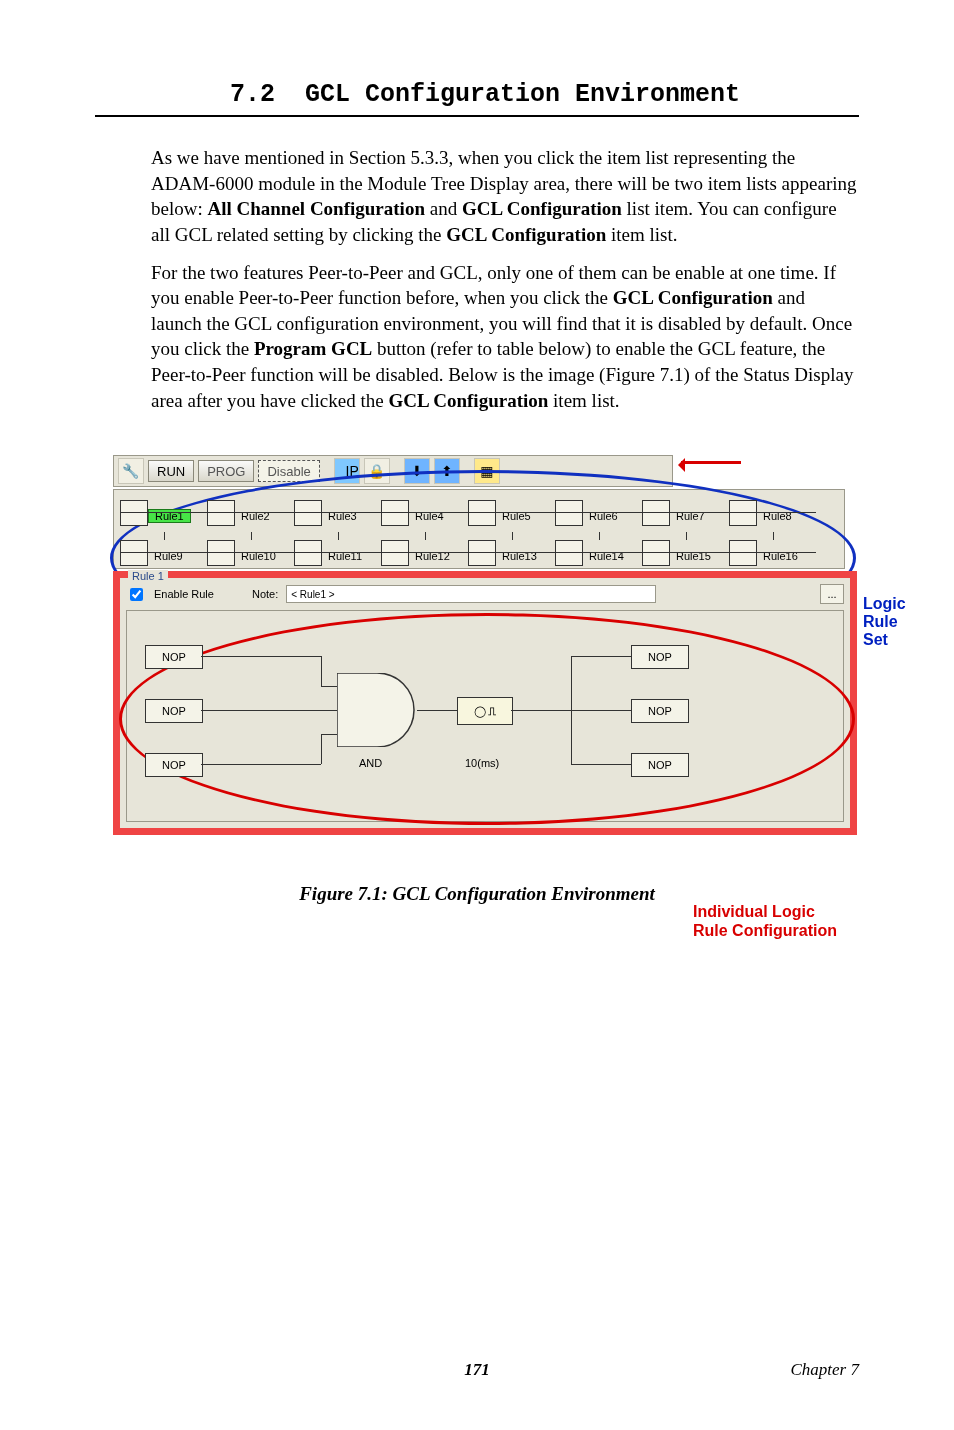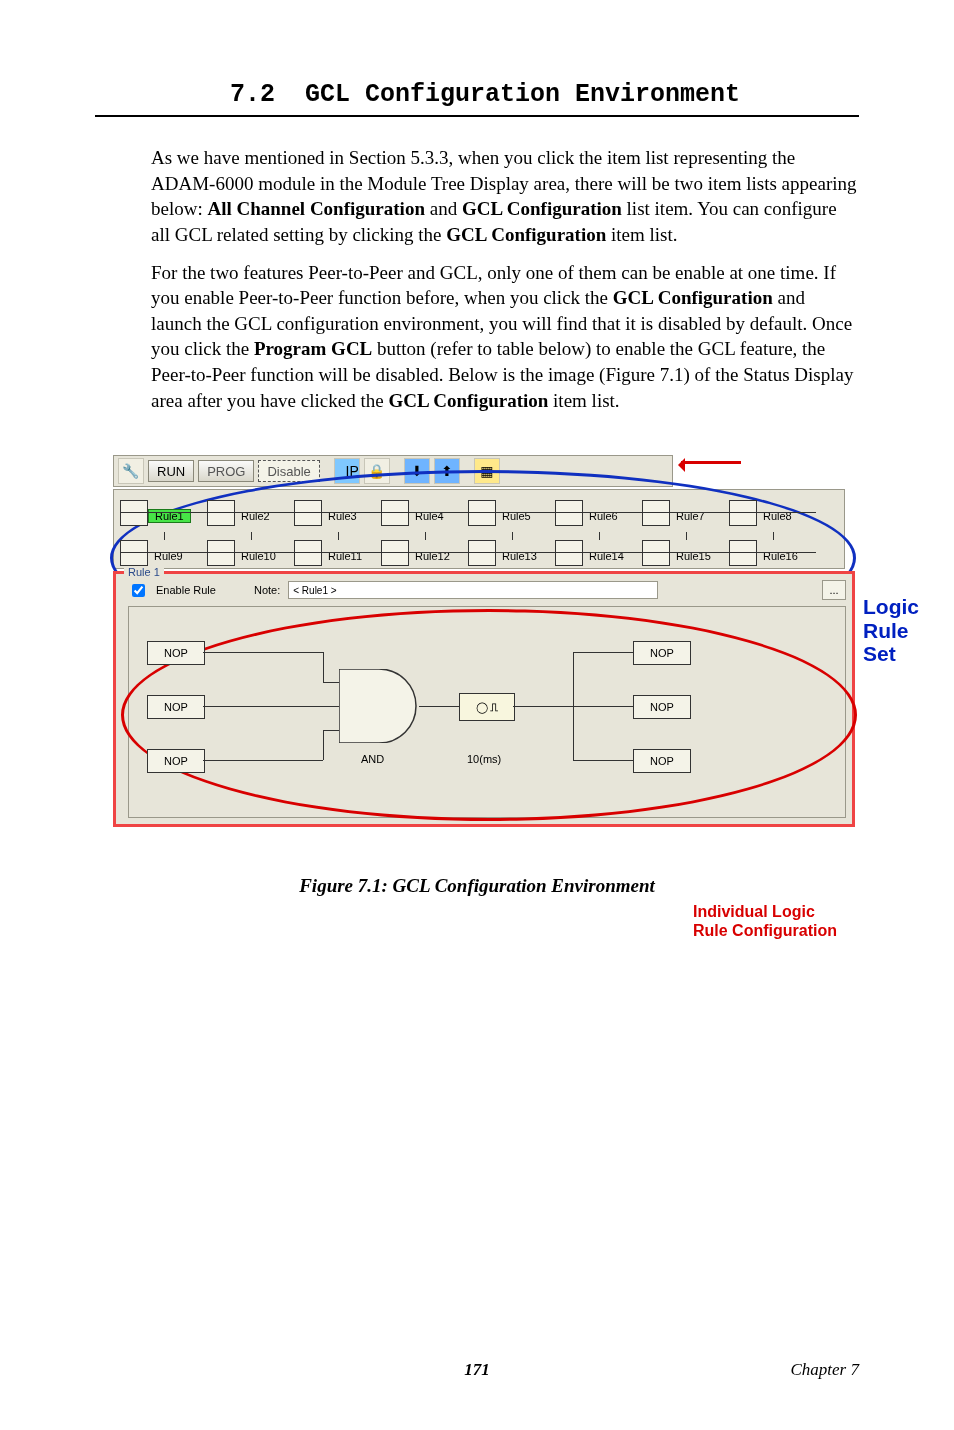--- a/index.html
+++ b/index.html
@@ -135,22 +135,22 @@
   }
 
   
   .blue-ellipse{
     position:absolute; border:3px solid #1030c0; border-radius:50%;
     left:-4px; top:-20px; width:740px; height:170px; pointer-events:none;
   }
 
   
   .rule1-frame{
-    width:718px; border:3px solid #ef4444; background:#e7e5d9;
-    margin-top:2px; padding:4px 6px 6px 12px; position:relative;
+    width:718px; border:7px solid #ef4444; background:#e7e5d9;
+    margin-top:2px; padding:4px 6px 6px 6px; position:relative;
   }
   .rule1-title{
     position:absolute; top:-8px; left:8px; background:#e7e5d9;
     padding:0 4px; font-size:11px; color:#2a4a8a;
   }
   .enable-row{
     display:flex; align-items:center; gap:8px; font-size:11px; padding:2px 0 6px 0;
   }
   .note-input{
     border:1px solid #9a988a; background:#fff; height:16px; width:360px;
@@ -185,21 +185,21 @@
   .delay-label{position:absolute; left:338px; top:146px; font-size:11px;}
   .wire{position:absolute; background:#333;}
   .red-ellipse{
     position:absolute; border:3px solid #d80000; border-radius:50%;
     left:-8px; top:2px; width:730px; height:206px; pointer-events:none;
   }
 
   
   .annot-logicset{
     position:absolute; left:750px; top:140px; font-family:Arial,sans-serif;
-    font-weight:bold; font-size:21px; color:#0020c0; line-height:1.1;
+    font-weight:bold; font-size:16px; color:#0020c0; line-height:1.1;
   }
   .annot-indiv{
     position:absolute; left:580px; top:448px; font-family:Arial,sans-serif;
     font-weight:bold; font-size:16px; color:#d80000; line-height:1.15;
   }
 
   
   .fig-caption{
     text-align:center; font-style:italic; font-weight:bold;
     font-size:19px; margin-top:48px;

